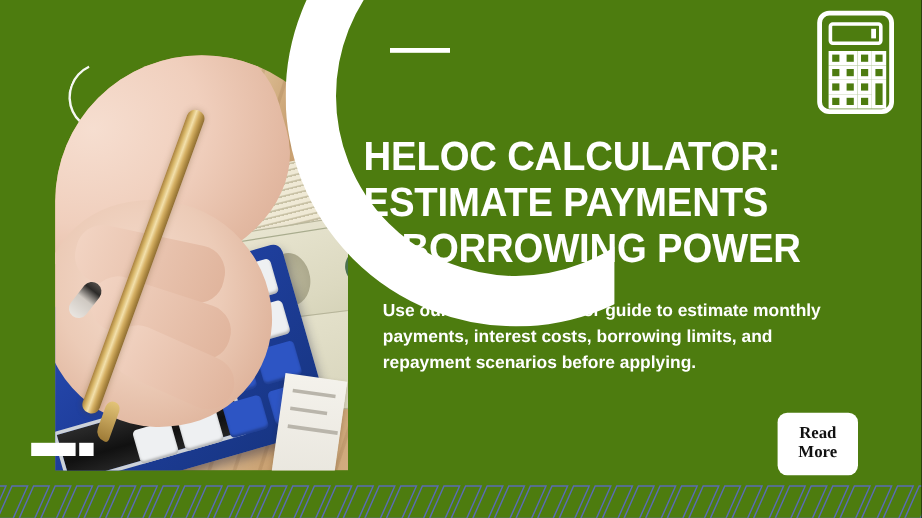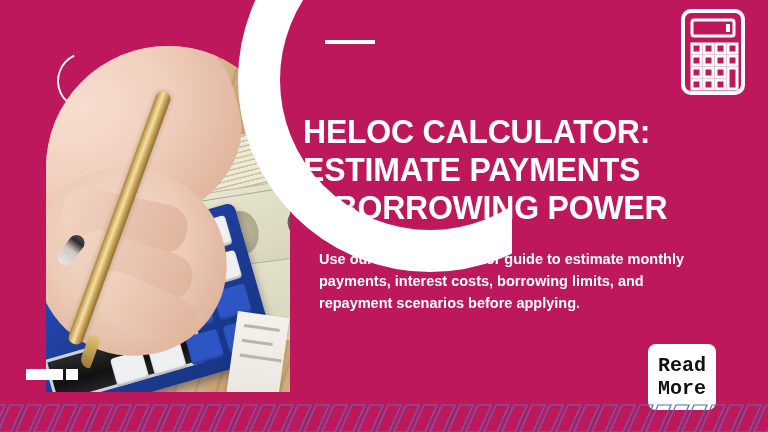--- a/index.html
+++ b/index.html
@@ -5,21 +5,21 @@
   html, body {
     margin: 0;
     padding: 0;
     background: #0f0f0f;
   }
   #banner {
     position: relative;
     width: 768px;
     height: 432px;
     overflow: hidden;
-    background: #be185d;
+    background: #4d7c0f;
     font-family: "Liberation Sans", sans-serif;
   }
 
   
   .circle-deco {
     position: absolute;
     left: 57px;
     top: 52px;
     width: 54px;
     height: 54px;
@@ -335,22 +335,22 @@
   }
   .cta {
     position: absolute;
     left: 345px;
     top: 232px;
     background: #ffffff;
     color: #111111;
     border: none;
     border-radius: 8px;
     padding: 10px 10px;
-    font-family: Liberation Mono, monospace;
-    font-size: 20px;
+    font-family: Liberation Serif, serif;
+    font-size: 14px;
     font-weight: 700;
     cursor: pointer;
   }
 
   
   .stripes {
     position: absolute;
     left: 0;
     bottom: 0;
     width: 768px;

